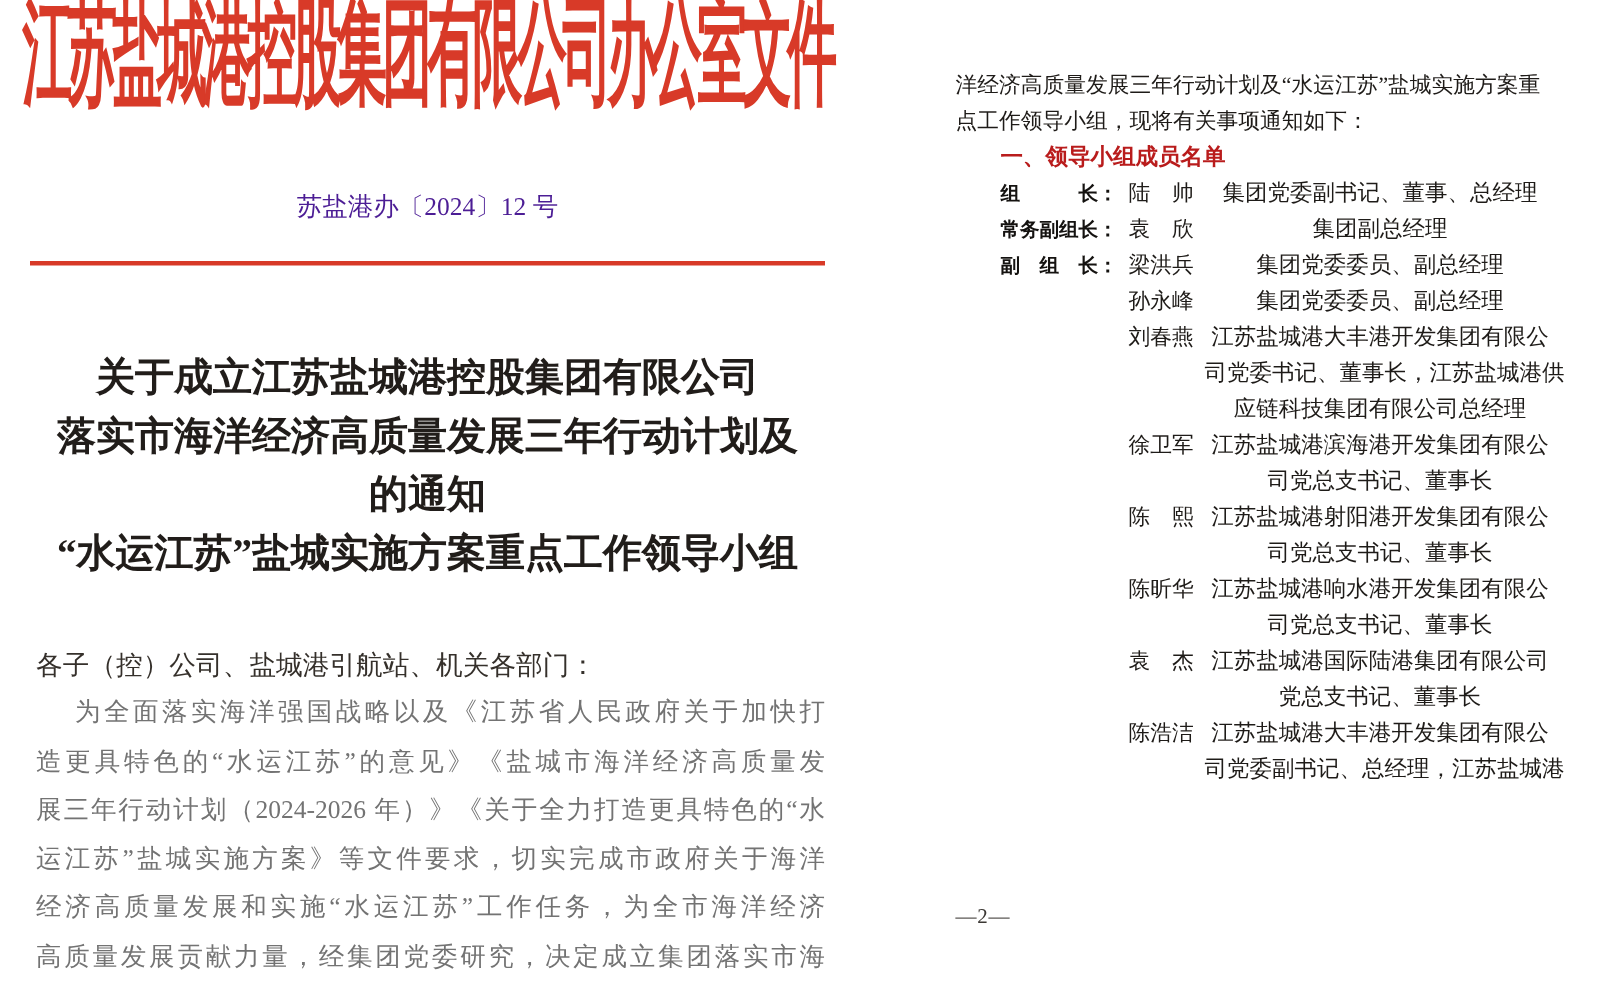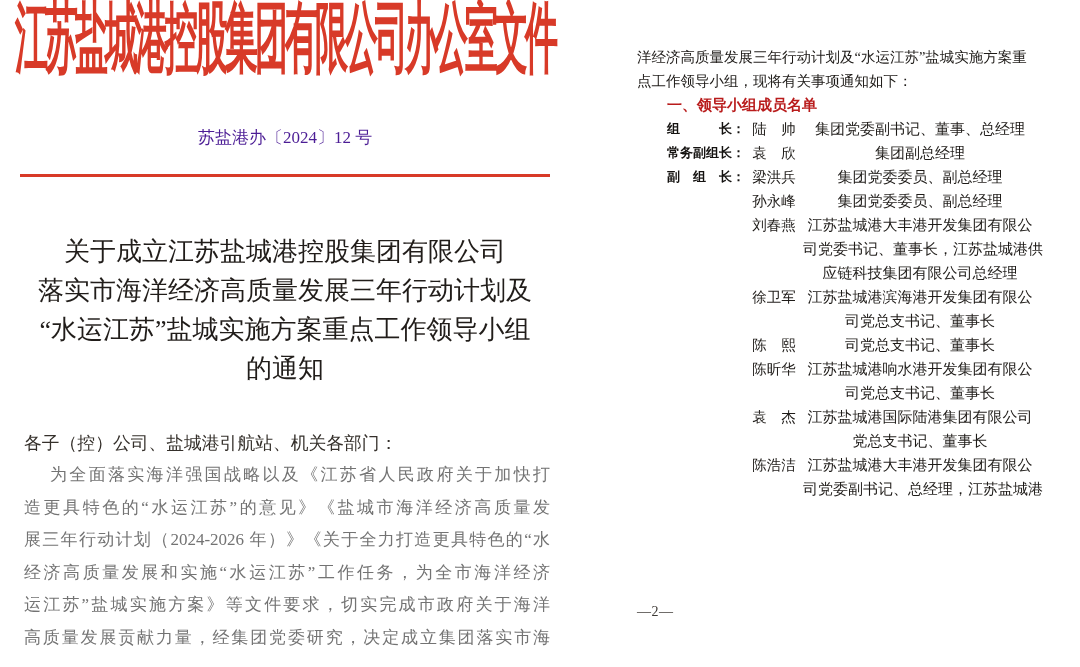--- a/index.html
+++ b/index.html
@@ -23,21 +23,21 @@
     position:absolute; top:126px; left:0; width:566px;
     text-align:center; font-size:17px; color:#4c1d95; white-space:pre;
   }
   .red-rule {
     position:absolute; top:174px; left:18px; width:530px; height:3px;
     background:var(--accent,#d83a28);
   }
   .title-block { position:absolute; top:232px; left:0; width:566px; }
   .title-line {
     text-align:center; white-space:nowrap;
-    font-size:26px; font-weight:normal; line-height:39px; color:#211d1a;
+    font-size:26px; font-weight:bold; line-height:39px; color:#211d1a;
   }
   .salutation {
     position:absolute; top:427px; left:22px; width:526px;
     font-size:17.8px; line-height:32px; white-space:nowrap; color:#35302b;
   }
   .para { position:absolute; top:459px; left:22px; width:526px; }
   .bline {
     font-size:17px; line-height:32.5px; height:32.5px;
     white-space:nowrap; color:#737373;
     text-align:justify; text-align-last:justify;
@@ -83,32 +83,32 @@
   <div class="page1">
     <div class="red-header">江苏盐城港控股集团有限公司办公室文件</div>
 
     <div class="doc-no">苏盐港办〔2024〕12 号</div>
 
     <div class="red-rule"></div>
 
     <div class="title-block">
       <div class="title-line">关于成立江苏盐城港控股集团有限公司</div>
       <div class="title-line">落实市海洋经济高质量发展三年行动计划及</div>
+      <div class="title-line">的通知</div>
       <div class="title-line">“水运江苏”盐城实施方案重点工作领导小组</div>
-      <div class="title-line">的通知</div>
     </div>
 
     <div class="salutation">各子（控）公司、盐城港引航站、机关各部门：</div>
 
     <div class="para">
       <div class="bline indent">为全面落实海洋强国战略以及《江苏省人民政府关于加快打</div>
       <div class="bline">造更具特色的“水运江苏”的意见》《盐城市海洋经济高质量发</div>
       <div class="bline">展三年行动计划（2024-2026 年）》《关于全力打造更具特色的“水</div>
+      <div class="bline">运江苏”盐城实施方案》等文件要求，切实完成市政府关于海洋</div>
       <div class="bline">经济高质量发展和实施“水运江苏”工作任务，为全市海洋经济</div>
-      <div class="bline">运江苏”盐城实施方案》等文件要求，切实完成市政府关于海洋</div>
       <div class="bline">高质量发展贡献力量，经集团党委研究，决定成立集团落实市海</div>
     </div>
   </div>
 
   <div class="page2">
     <div class="p2-content">
 
       <div class="p2line">洋经济高质量发展三年行动计划及“水运江苏”盐城实施方案重</div>
       <div class="p2line">点工作领导小组，现将有关事项通知如下：</div>
 
@@ -163,20 +163,21 @@
         <div class="m-desc">
           <div class="dline">江苏盐城港滨海港开发集团有限公</div>
           <div class="dline">司党总支书记、董事长</div>
         </div>
       </div>
 
       <div class="member-row">
         <div class="m-role"></div>
         <div class="m-name">陈　熙</div>
         <div class="m-desc">
+          <div class="dline">江苏盐城港射阳港开发集团有限公</div>
           <div class="dline">司党总支书记、董事长</div>
         </div>
       </div>
 
       <div class="member-row">
         <div class="m-role"></div>
         <div class="m-name">陈昕华</div>
         <div class="m-desc">
           <div class="dline">江苏盐城港响水港开发集团有限公</div>
           <div class="dline">司党总支书记、董事长</div>

